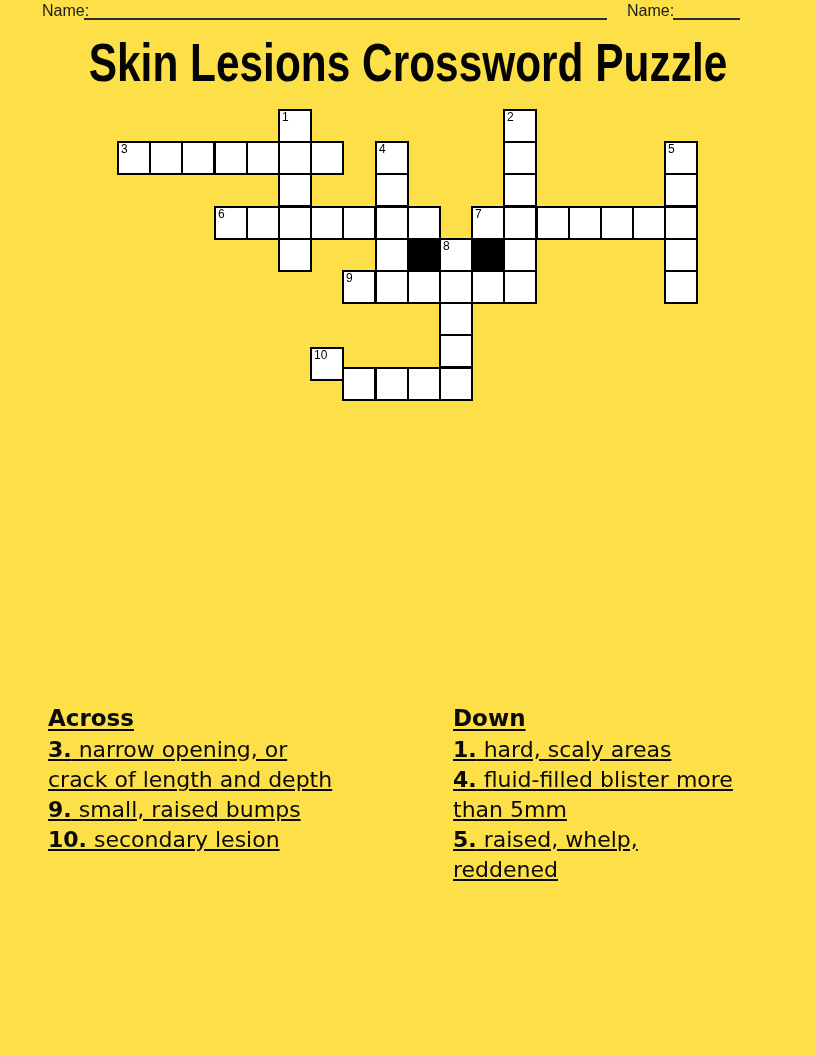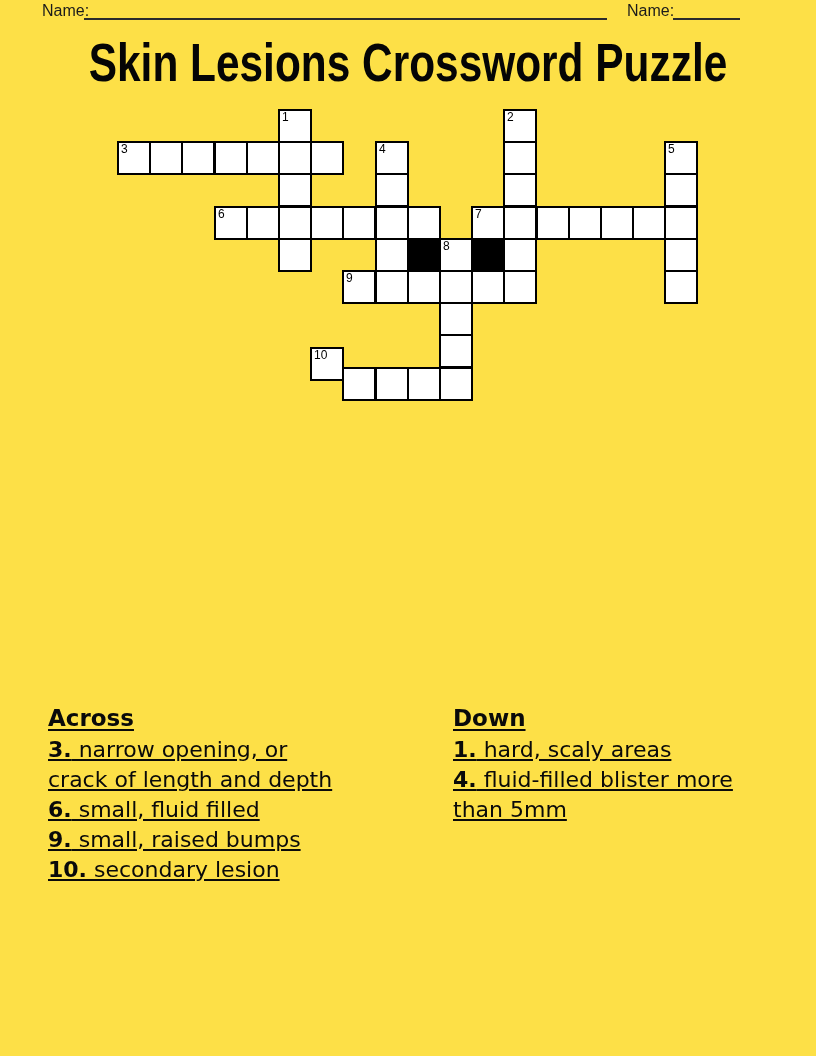--- a/index.html
+++ b/index.html
@@ -120,27 +120,27 @@
       <div class="cell" style="left: 342px; top: 367px;"></div>
       <div class="cell" style="left: 375px; top: 367px;"></div>
       <div class="cell" style="left: 407px; top: 367px;"></div>
       <div class="cell" style="left: 439px; top: 367px;"></div>
     </div>
 
   <div class="clues across">
     <span class="heading">Across</span>
     <div>
         <div class="clue"><b>3.</b> narrow opening, or<br>crack of length and depth</div>
-        <div class="clue"><b>6.</b> small, fluid filled</div>
         <div class="clue"><b>9.</b> small, raised bumps</div>
         <div class="clue"><b>10.</b> secondary lesion</div>
       </div>
   </div>
 
   <div class="clues down">
     <span class="heading">Down</span>
     <div>
         <div class="clue"><b>1.</b> hard, scaly areas</div>
         <div class="clue"><b>4.</b> fluid-filled blister more<br>than 5mm</div>
+        <div class="clue"><b>5.</b> raised, whelp,<br>reddened</div>
       </div>
   </div>
 
 </div>
 
 </body></html>

